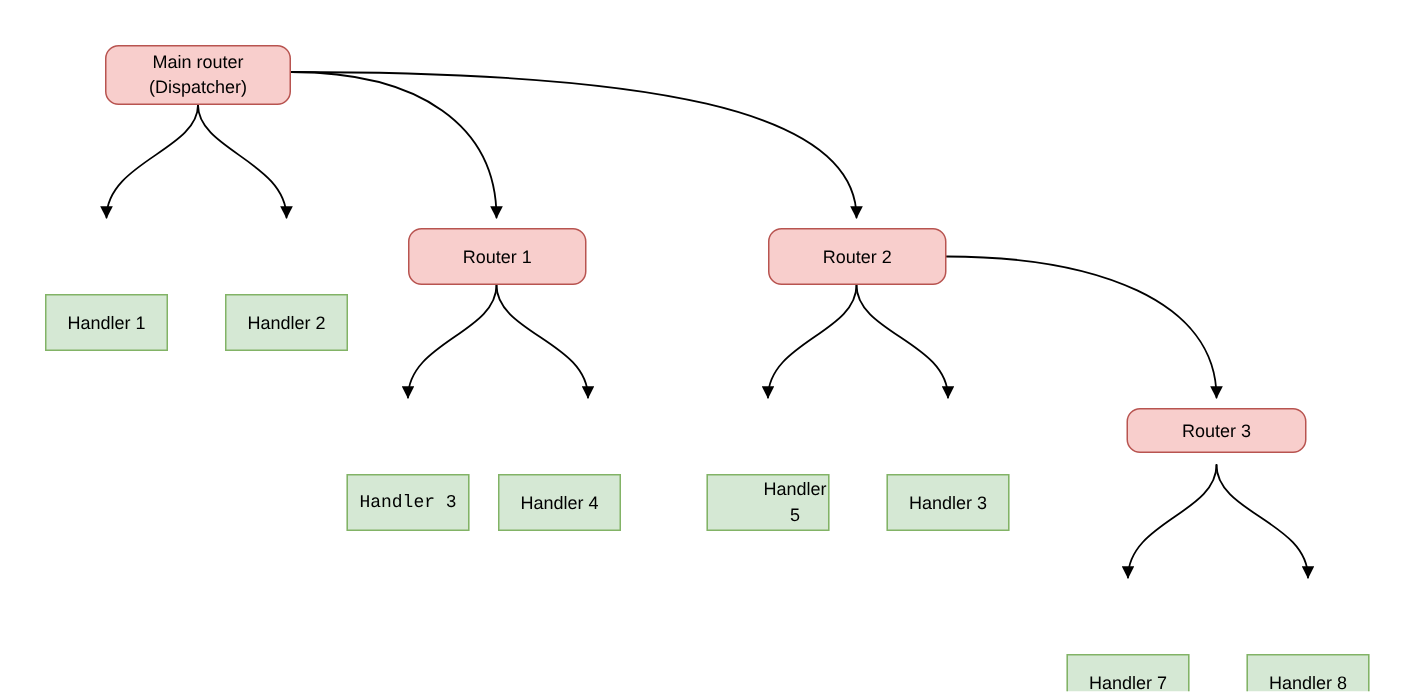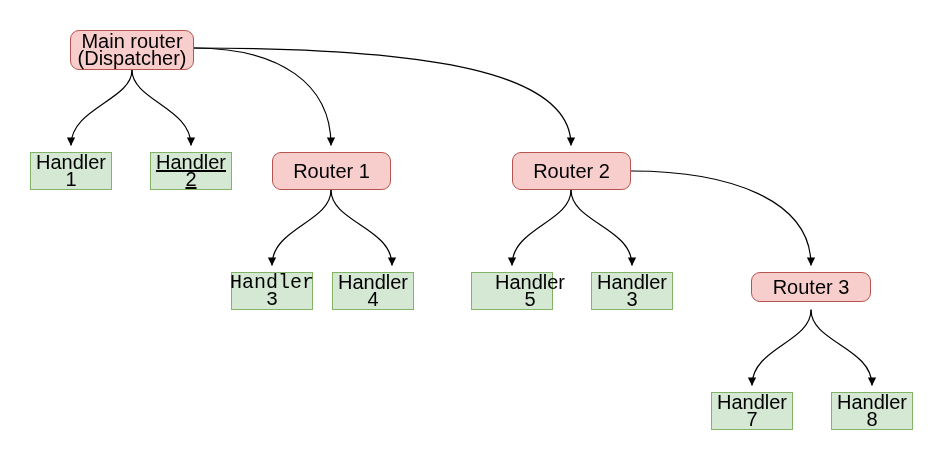--- a/index.html
+++ b/index.html
@@ -23,33 +23,34 @@
     height: 461px;
     pointer-events: none;
   }
   .node {
     position: absolute;
     box-sizing: border-box;
     display: flex;
     align-items: center;
     justify-content: center;
     text-align: center;
-    font-size: 20px;
+    font-size: 12px;
     line-height: 17px;
     color: #000000;
   }
   .node-router {
     background: #f8cecc;
     border: 1.2px solid #b85450;
     border-radius: 9px;
   }
   .node-handler {
     background: #d5e8d4;
     border: 1.2px solid #82b366;
     border-radius: 0;
+    margin-top: 44px;
   }
   .node-label {
     white-space: pre-line;
     pointer-events: none;
   }
 </style>
 </head>
 <body>
 
 <div id="canvas" style="background: rgb(255, 255, 255);">
@@ -76,21 +77,21 @@
   </svg>
 
   <div id="nodes-group">
       <div class="node node-router" style="left: 70px; top: 30px; width: 124px; height: 40px;">
         <span class="node-label">Main router
 (Dispatcher)</span>
       </div>
       <div class="node node-handler" style="left: 30px; top: 152px; width: 82px; height: 38px;">
         <span class="node-label">Handler 1</span>
       </div>
-      <div class="node node-handler" style="left: 150px; top: 152px; width: 82px; height: 38px; text-decoration: underline;">
+      <div class="node node-handler" style="left: 150px; top: 152px; width: 82px; height: 38px;">
         <span class="node-label">Handler 2</span>
       </div>
       <div class="node node-router" style="left: 272px; top: 152px; width: 119px; height: 38px;">
         <span class="node-label">Router 1</span>
       </div>
       <div class="node node-router" style="left: 512px; top: 152px; width: 119px; height: 38px;">
         <span class="node-label">Router 2</span>
       </div>
       <div class="node node-handler" style="left: 231px; top: 272px; width: 82px; height: 38px; font-family: Liberation Mono, monospace;">
         <span class="node-label">Handler 3</span>

